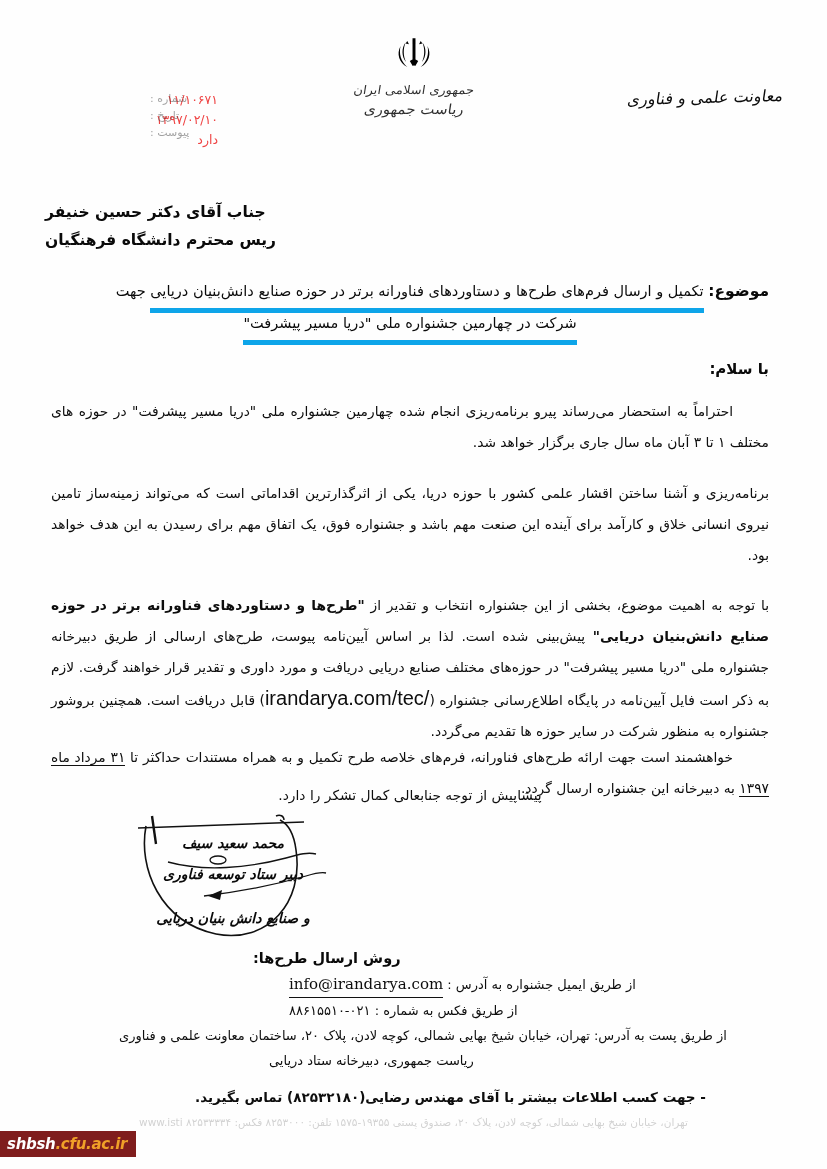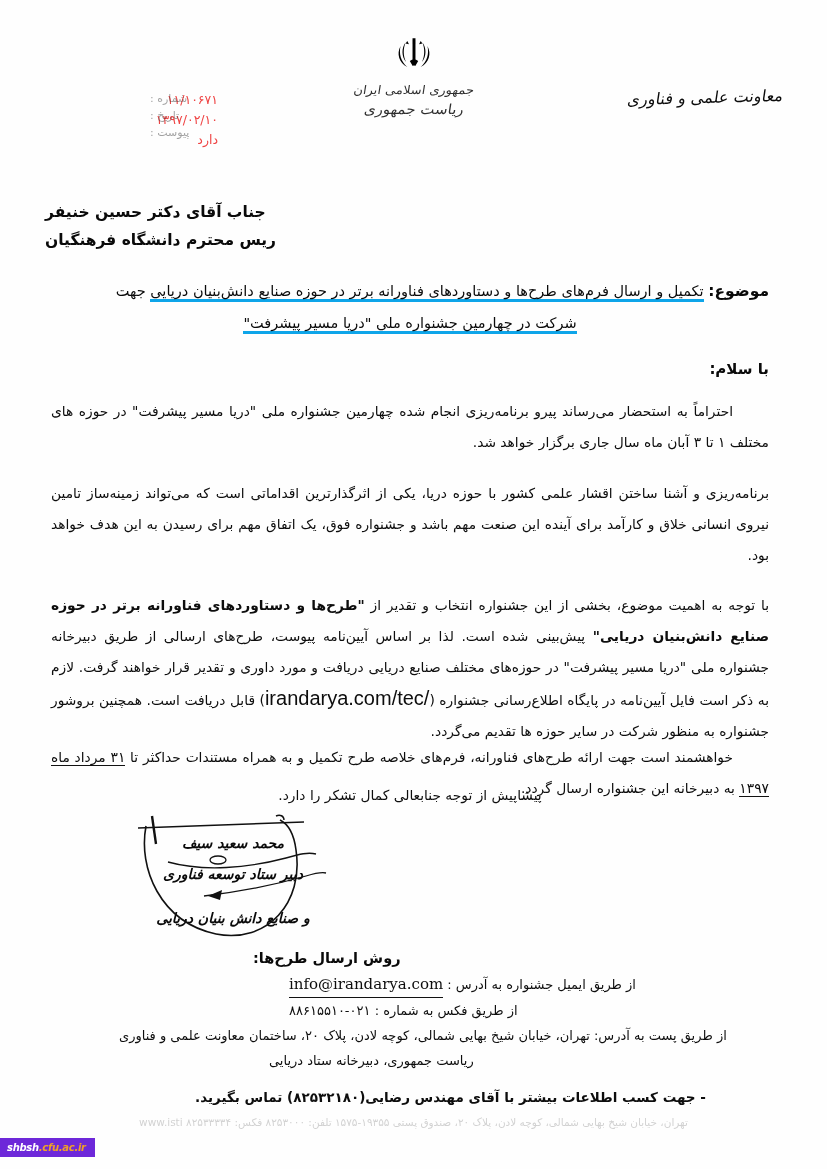--- a/index.html
+++ b/index.html
@@ -125,21 +125,21 @@
     top: 276px;
     right: 58px;
     width: 718px;
     font-size: 14.5px;
     color: #0a0a0a;
     line-height: 30px;
     text-align: justify;
     font-family: "DejaVu Sans", sans-serif;
   }
   .subject .lbl { font-weight: bold; font-size: 15.5px; }
-  .subject .ul { border-bottom: 3px solid #0ea5e9; padding-bottom: 0; }
+  .subject .ul { border-bottom: 5px solid #0ea5e9; padding-bottom: 9px; }
   .subject .l2 {
     display: block;
     text-align: center;
     margin-top: 2px;
   }
 
   
   .greeting {
     position: absolute;
     top: 360px;
@@ -265,24 +265,24 @@
     font-size: 10.5px;
     color: #aeaeae;
     opacity: .55;
     line-height: 14px;
     filter: blur(.2px);
   }
   .watermark {
     position: absolute;
     left: 0;
     bottom: 12px;
-    background: #6d28d9;
+    background: #7f1d1d;
     padding: 4px 9px 4px 7px;
     direction: ltr;
-    font-size: 10px;
+    font-size: 15px;
     font-weight: bold;
     font-style: italic;
     font-family: "DejaVu Sans", sans-serif;
     letter-spacing: -.3px;
   }
   .wm-a { color: #ffffff; }
   .wm-b { color: #f0a028; }
 </style>
 </head>
 <body>

